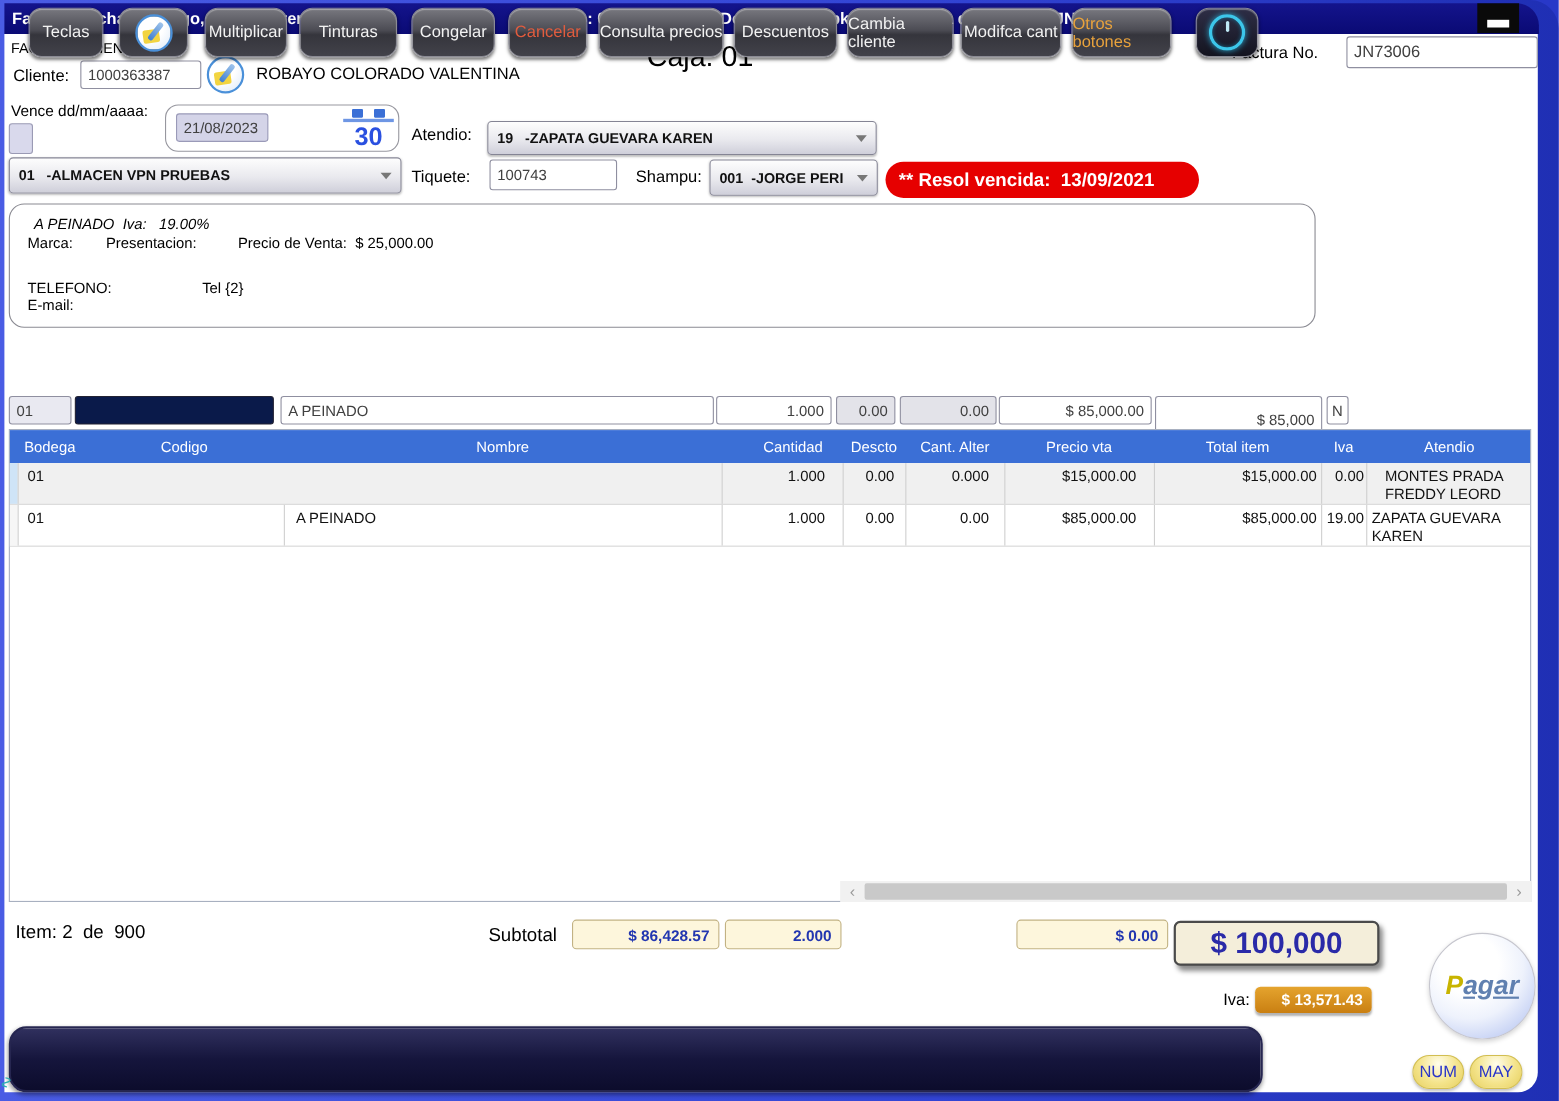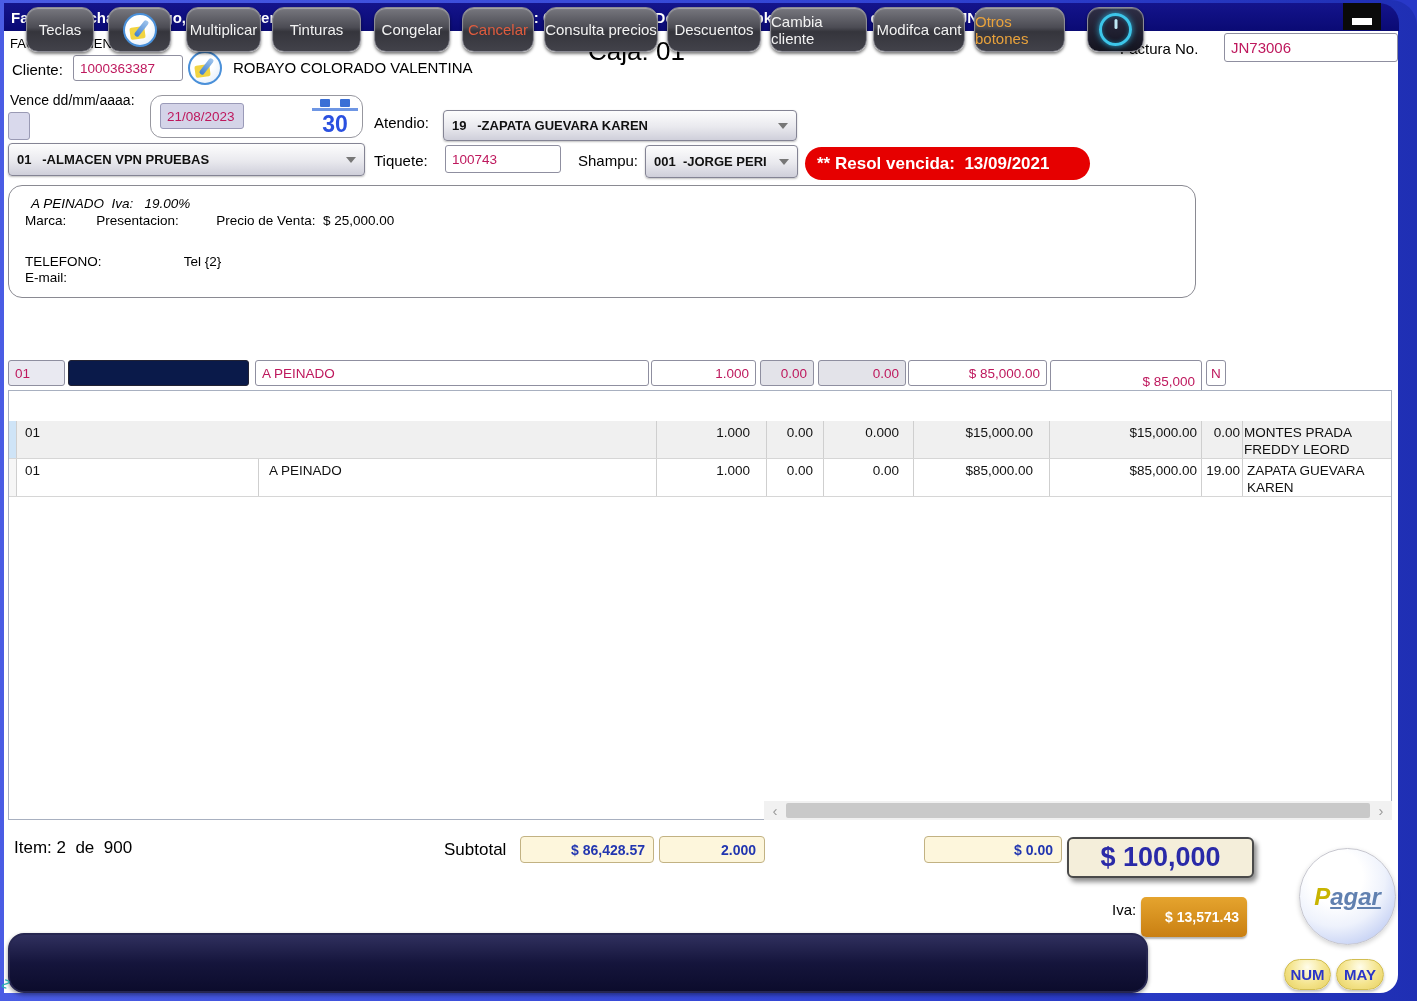--- a/index.html
+++ b/index.html
@@ -10,21 +10,21 @@
 
   
   .frame { position:absolute; inset:0; background:linear-gradient(90deg,#4a5ce4 0%,#3244d4 60%,#1f2fb4 100%); border-top-right-radius:26px; }
   .titlebar { position:absolute; top:3px; left:4px; width:1395px; height:28px; background:linear-gradient(180deg,#14148c,#0a0a74); border-top-right-radius:20px; display:flex; align-items:center; color:#fff; font-size:15px; font-weight:600; }
   .content { position:absolute; top:31px; left:4px; width:1394px; height:962px; background:#ffffff; border-bottom-right-radius:18px; }
 
   .minbtn { position:absolute; top:3px; left:1343px; width:38px; height:27px; background:#0a0a0a; display:flex; align-items:flex-end; justify-content:center; padding-bottom:5px; cursor:pointer; }
   .minbtn .dash { width:20px; height:7px; background:#fff; }
 
   .lbl { position:absolute; color:#000; }
-  .fld { position:absolute; border:1px solid #8f8fa0; background:#fff; border-radius:3px; display:flex; align-items:center; padding:0 6px; font-size:13.5px; color:#be185d; }
+  .fld { position:absolute; border:1px solid #8f8fa0; background:#fff; border-radius:3px; display:flex; align-items:center; padding:0 6px; font-size:13.5px; color:#404040; }
   .fld.right { justify-content:flex-end; }
   .fld.gray { background:#e3e3e9; }
   .fld.dark { background:#0a1a4a; border-color:#223; }
 
   .drop { position:absolute; border:1px solid #848494; border-radius:4px; background:linear-gradient(180deg,#fdfdfd 0%,#e9e9ee 55%,#cfcfda 100%); display:flex; align-items:center; font-size:13px; font-weight:bold; color:#111; padding:0 8px; box-shadow:0 1px 2px rgba(0,0,0,.25); }
   .drop .arrow { margin-left:auto; width:0; height:0; border-left:5px solid transparent; border-right:5px solid transparent; border-top:6px solid #777; }
 
   .cream { position:absolute; background:#fdf6dc; border:1px solid #c2b283; border-radius:4px; display:flex; align-items:center; justify-content:flex-end; padding:0 8px; color:#2236b0; font-size:14px; font-weight:600; }
 
   .iconcircle { border-radius:50%; border:2px solid #4a90d9; background:radial-gradient(circle at 35% 30%, #ffffff 45%, #dce9f8 100%); position:relative; overflow:hidden; }
@@ -46,31 +46,31 @@
   .hs-thumb { flex:1; height:15px; background:#c9c9c9; border-radius:2px; cursor:grab; }
 
   
   .toolbar { position:absolute; left:8px; top:933px; width:1140px; height:60px; border-radius:16px; background:linear-gradient(180deg,#30305e 0%,#15153c 50%,#0c0c2c 100%); border:2px solid #262650; box-shadow:0 2px 4px rgba(0,0,0,.4); }
   .tbtn { position:absolute; top:7px; height:45px; border-radius:12px; background:linear-gradient(180deg,#78787f 0%,#4c4c54 45%,#35353c 55%,#42424a 100%); border:1px solid #8b8b94; box-shadow:inset 0 1px 1px rgba(255,255,255,.35), 0 2px 3px rgba(0,0,0,.5); color:#f2f2f2; font-size:15px; display:flex; align-items:center; justify-content:center; cursor:pointer; }
   .tbtn.red { color:#e05c3e; } .tbtn.orange { color:#e8a23c; }
 
   .powerring { width:33px; height:33px; border-radius:50%; border:3px solid #3cc6ea; position:relative; box-shadow:0 0 6px #2aa8d0, inset 0 0 4px #1a6a8a; }
   .powerring .bar { position:absolute; left:50%; top:3px; width:3px; height:10px; background:#bfe9f6; transform:translateX(-50%); border-radius:2px; }
 
-  .keybtn { position:absolute; top:959px; height:31px; border-radius:16px; background:radial-gradient(circle at 50% 25%, #fffdeb 0%, #f4e48c 55%, #e6cf5e 100%); border:1px solid #d2be52; color:#2a35c8; font-weight:bold; font-size:15px; display:flex; align-items:center; justify-content:center; cursor:pointer; box-shadow:0 2px 3px rgba(0,0,0,.25); }
+  .keybtn { position:absolute; top:959px; height:31px; border-radius:16px; background:radial-gradient(circle at 50% 25%, #fffdeb 0%, #f4e48c 55%, #e6cf5e 100%); border:1px solid #d2be52; color:#2a35c8; font-weight:normal; font-size:15px; display:flex; align-items:center; justify-content:center; cursor:pointer; box-shadow:0 2px 3px rgba(0,0,0,.25); }
 
   .pagar { position:absolute; left:1299px; top:848px; width:97px; height:97px; border-radius:50%; background:radial-gradient(circle at 38% 30%, #ffffff 30%, #eef2fc 55%, #c4d0f4 82%, #a2b4ee 100%); border:1px solid #c6c6ce; display:flex; align-items:center; justify-content:center; font-size:24px; font-weight:bold; font-style:italic; cursor:pointer; box-shadow:0 2px 5px rgba(0,0,0,.18); }
 
   .calendar { position:absolute; left:312px; top:99px; width:46px; height:36px; text-align:center; cursor:pointer; }
   .calendar .bars { display:flex; justify-content:center; gap:10px; height:8px; }
   .calendar .bars div { width:10px; height:8px; background:#3a6fd6; border-radius:1px; }
   .calendar .num { border-top:3px solid #6e96e4; margin-top:1px; font-size:23px; font-weight:bold; color:#2a50e0; line-height:26px; }
 
   .redbadge { position:absolute; left:805px; top:147px; width:285px; height:33px; background:#e60000; border-radius:17px; color:#fff; font-weight:bold; font-size:17px; display:flex; align-items:center; padding-left:12px; }
-  .ivabadge { position:absolute; left:1141px; top:897px; width:106px; height:40px; background:linear-gradient(180deg,#e5a42e,#c97f12); border-radius:5px; color:#fff; font-weight:bold; font-size:14px; display:flex; align-items:center; justify-content:flex-end; padding:0 8px; box-shadow:0 2px 2px rgba(0,0,0,.3); }
+  .ivabadge { position:absolute; left:1141px; top:897px; width:106px; height:24px; background:linear-gradient(180deg,#e5a42e,#c97f12); border-radius:5px; color:#fff; font-weight:bold; font-size:14px; display:flex; align-items:center; justify-content:flex-end; padding:0 8px; box-shadow:0 2px 2px rgba(0,0,0,.3); }
 
   .squiggle { position:absolute; left:0px; top:975px; color:#2ab0b0; font-size:15px; transform:rotate(90deg); }
 </style>
 </head>
 <body>
 
 <div class="frame"></div>
 
 <div class="titlebar">
   <span class="pre" style="margin-left:7px">Facturar fecha domingo, 13 de febrero de 2022</span>
@@ -141,31 +141,43 @@
 <div class="fld dark" style="left:68px;top:360px;width:181px;height:26px;"></div>
 <div class="fld" style="left:255px;top:360px;width:394px;height:26px;">A PEINADO</div>
 <div class="fld right" style="left:651px;top:360px;width:105px;height:26px;">1.000</div>
 <div class="fld gray right" style="left:760px;top:360px;width:54px;height:26px;">0.00</div>
 <div class="fld gray right" style="left:818px;top:360px;width:88px;height:26px;">0.00</div>
 <div class="fld right" style="left:908px;top:360px;width:139px;height:26px;">$ 85,000.00</div>
 <div class="fld right" style="left:1050px;top:360px;width:152px;height:42px;">$ 85,000</div>
 <div class="fld" style="left:1206px;top:360px;width:20px;height:26px;padding:0 4px;">N</div>
 
 <div class="grid">
+  <div class="grid-header">
+    <div class="gh" style="left:7px;width:61px;padding-left:6px;">Bodega</div>
+    <div class="gh c" style="left:68px;width:181px;">Codigo</div>
+    <div class="gh c" style="left:249px;width:398px;">Nombre</div>
+    <div class="gh r" style="left:647px;width:110px;padding-right:18px;">Cantidad</div>
+    <div class="gh c" style="left:757px;width:57px;">Descto</div>
+    <div class="gh c" style="left:814px;width:90px;">Cant. Alter</div>
+    <div class="gh c" style="left:904px;width:136px;">Precio vta</div>
+    <div class="gh c" style="left:1040px;width:152px;">Total item</div>
+    <div class="gh c" style="left:1192px;width:41px;">Iva</div>
+    <div class="gh c" style="left:1233px;width:151px;">Atendio</div>
+  </div>
 
   <div class="grow" style="top:30px;background:#f0f0f0;">
     <div class="gc" style="left:0;width:7px;background:#cfe4f7;border-left:none;"></div>
     <div class="gc" style="left:7px;width:61px;padding-left:8px;">01</div>
     <div class="gc r" style="left:647px;width:110px;padding-right:16px;">1.000</div>
     <div class="gc r" style="left:757px;width:57px;padding-right:10px;">0.00</div>
     <div class="gc r" style="left:814px;width:90px;padding-right:14px;">0.000</div>
     <div class="gc r" style="left:904px;width:136px;padding-right:16px;">$15,000.00</div>
     <div class="gc r" style="left:1040px;width:152px;padding-right:4px;">$15,000.00</div>
     <div class="gc r" style="left:1192px;width:41px;padding-right:2px;">0.00</div>
-    <div class="gc" style="left:1233px;width:151px;padding-left:1px;">MONTES PRADA FREDDY LEORD</div>
+    <div class="gc" style="left:1233px;width:151px;padding-left:16px;">MONTES PRADA FREDDY LEORD</div>
   </div>
 
   <div class="grow" style="top:68px;background:#ffffff;">
     <div class="gc" style="left:0;width:7px;background:#f6f6f6;border-left:none;"></div>
     <div class="gc" style="left:7px;width:61px;padding-left:8px;">01</div>
     <div class="gc" style="left:249px;width:398px;padding-left:10px;">A PEINADO</div>
     <div class="gc r" style="left:647px;width:110px;padding-right:16px;">1.000</div>
     <div class="gc r" style="left:757px;width:57px;padding-right:10px;">0.00</div>
     <div class="gc r" style="left:814px;width:90px;padding-right:14px;">0.00</div>
     <div class="gc r" style="left:904px;width:136px;padding-right:16px;">$85,000.00</div>

